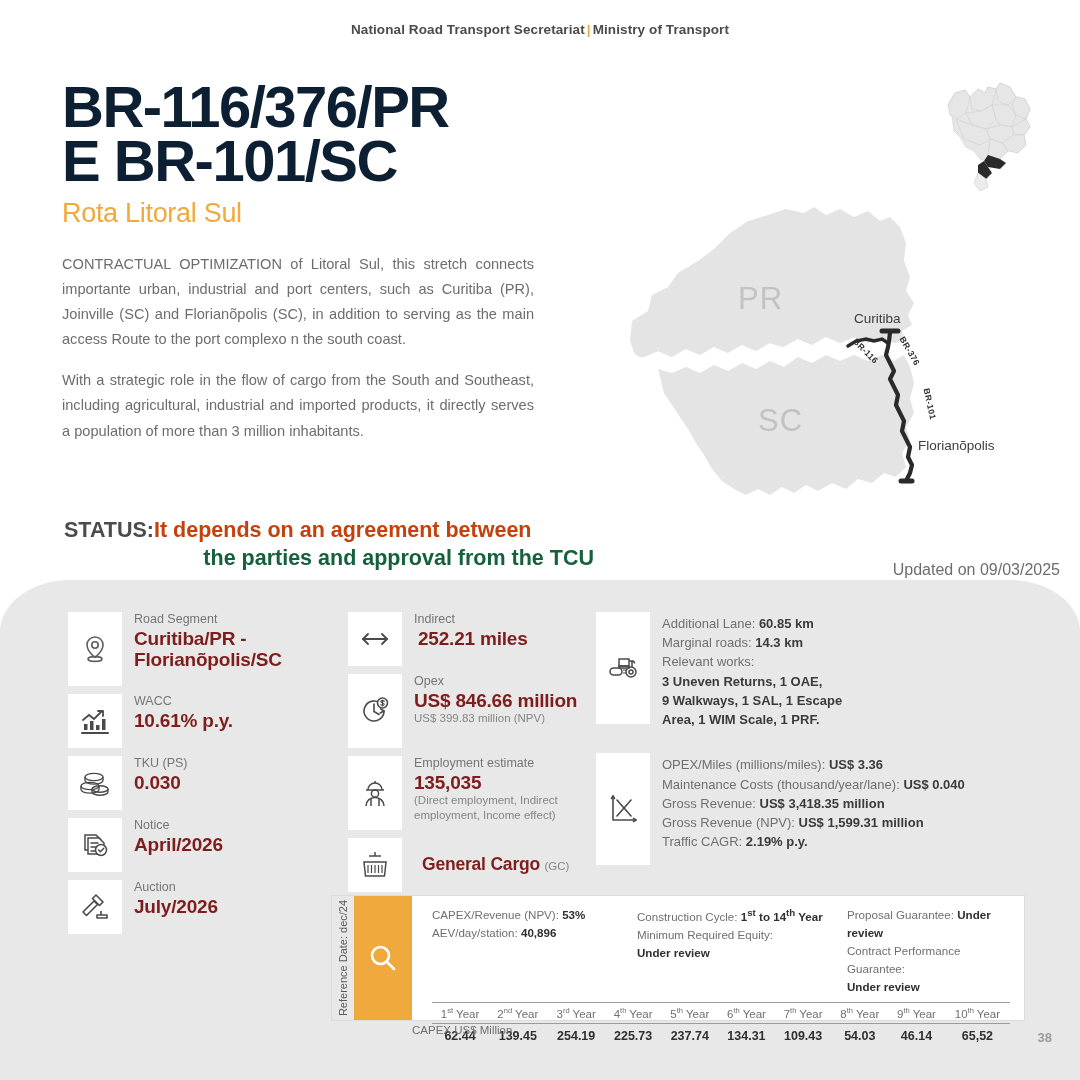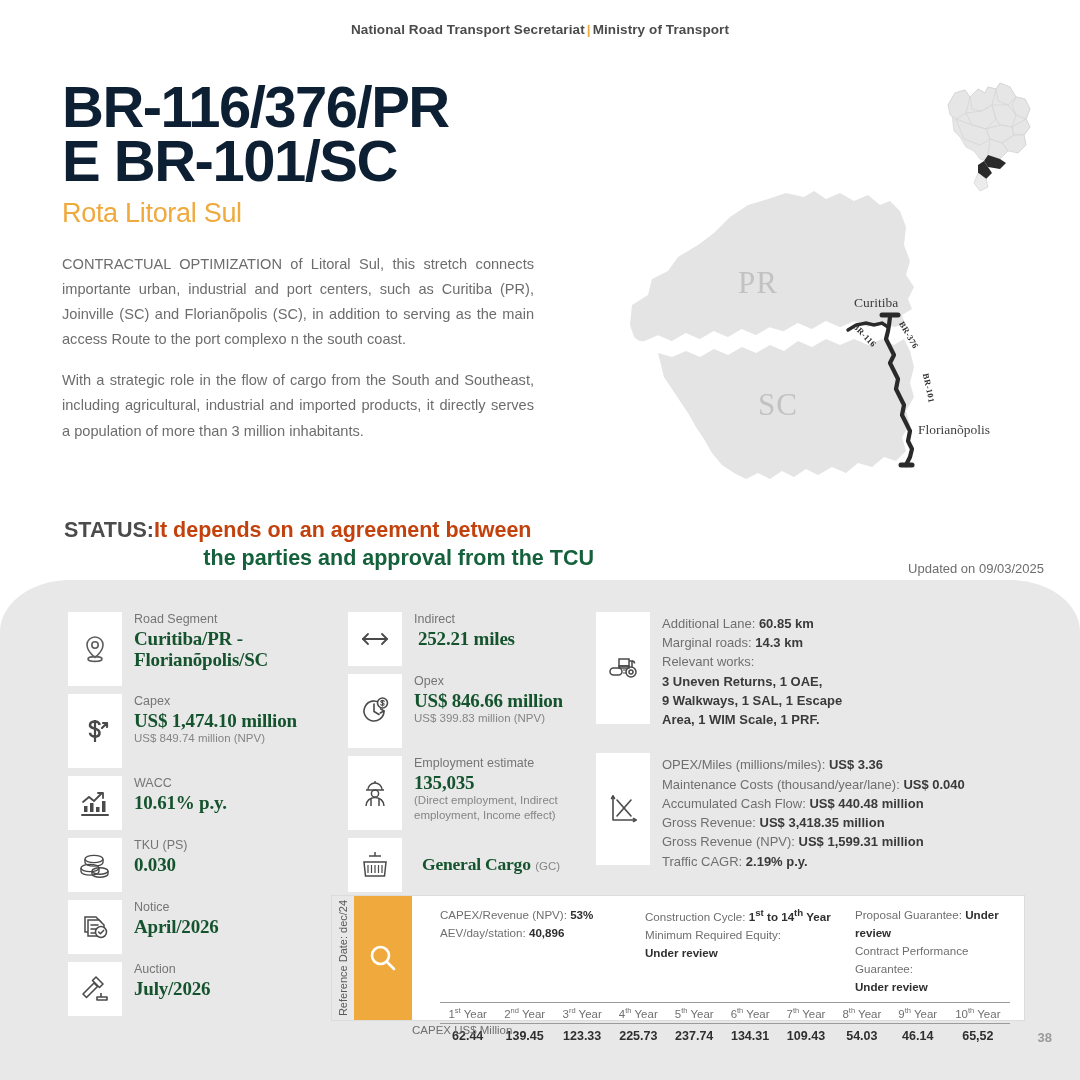--- a/index.html
+++ b/index.html
@@ -42,26 +42,26 @@
   
   .status-wrap{
     position:absolute; left:64px; top:516px; width:560px;
     font-size:21.5px; font-weight:bold; line-height:1.32;
   }
   .status-label{ color:#4b4b4b; }
   .status-text{ color:#c2410c; }
   .status-l2{ display:block; text-align:right; color:#14613b; width:530px;}
 
   .updated{
-    position:absolute; right:36px; top:561px;
-    font-size:13px; color:#6d6d6d;
-  }
-
-  
-  .map-main{ position:absolute; left:618px; top:175px; width:430px; height:400px;font-family:Liberation Serif, serif; }
+    position:absolute; right:20px; top:561px;
+    font-size:16px; color:#6d6d6d;
+  }
+
+  
+  .map-main{ position:absolute; left:618px; top:191px; width:430px; height:400px; }
   .map-inset{ position:absolute; left:930px; top:75px; width:130px; height:122px; }
   .map-label{
     position:absolute; font-size:13.5px; color:#3d3d3d; white-space:nowrap;
   }
   .state-label{
     position:absolute; font-size:31px; color:#c2c2c2; font-weight:500;
     letter-spacing:1px;
   }
   .road-label{
     position:absolute; font-size:8.5px; font-weight:bold; color:#2e2e2e;
@@ -83,21 +83,21 @@
     flex:0 0 54px;
   }
   .tile svg{ width:34px; height:34px; }
   .tile.tall{ height:74px; }
   .tile.xtall{ height:112px; }
 
   .row{ display:flex; align-items:flex-start; gap:12px; margin-bottom:8px; }
   .row-mid{ display:flex; align-items:center; gap:12px; margin-bottom:8px; }
 
   .lbl{ font-size:12.5px; color:#757575; line-height:1.25; }
-  .val{ font-size:19px; font-weight:bold; color:#14532d; line-height:1.12; letter-spacing:-.2px;font-family:Liberation Serif, serif;}
+  .val{ font-size:19px; font-weight:bold; color:#7f1d1d; line-height:1.12; letter-spacing:-.2px;}
   .val.sm{ font-size:17.5px;margin-left:8px; }
   .sub{ font-size:11.5px; color:#858585; line-height:1.3; }
 
   
   .col-left{ position:absolute; left:68px; top:612px; width:250px; }
   .col-mid{ position:absolute; left:348px; top:612px; width:230px; }
   .col-right{ position:absolute; left:596px; top:612px; width:450px; }
 
   .fact-line{ font-size:13px; color:#6f6f6f; line-height:1.48; }
   .fact-line b{ color:#3a3a3a; }
@@ -114,21 +114,21 @@
   .ref-date span{
     position:absolute; left:50%; top:50%;
     transform:translate(-50%,-50%) rotate(-90deg);
     white-space:nowrap; font-size:11px; color:#5a5a5a;
   }
   .search-col{
     width:58px; background:#efa93d;
     display:flex; align-items:center; justify-content:center;
   }
   .search-col svg{ width:34px; height:34px; }
-  .bottom-main{ flex:1; padding:10px 14px 0 28px; }
+  .bottom-main{ flex:1; padding:10px 14px 0 20px; }
   .info-grid{ display:flex; gap:0; }
   .info-grid .cell{ font-size:11.6px; color:#6f6f6f; line-height:1.55; }
   .info-grid .cell b{ color:#2f2f2f; }
   .c1{ width:205px; } .c2{ width:210px; } .c3{ flex:1; }
 
   table.years{
     width:100%; border-collapse:collapse; margin-top:6px;
   }
   table.years th{
     font-size:11.5px; font-weight:normal; color:#6f6f6f;
@@ -238,34 +238,20 @@
         <ellipse cx="17" cy="27" rx="7" ry="2.4"></ellipse>
       </svg>
     </div>
     <div>
       <div class="lbl">Road Segment</div>
       <div class="val">Curitiba/PR -</div>
       <div class="val">Florianõpolis/SC</div>
     </div>
   </div>
 
-  <div class="row">
-    <div class="tile tall">
-      <svg viewBox="0 0 34 34" fill="none" stroke="#4a4a4a" stroke-width="2.6">
-        <path d="M17 6v22" stroke-width="2.2"></path>
-        <path d="M21.5 11c0-2.2-2-3.5-4.5-3.5S12 8.8 12 11s2 3 4.5 3.6S21.5 16 21.5 19s-2 3.6-4.5 3.6S12 21 12 18.8"></path>
-        <path d="M24 14l5-5m0 0h-4m4 0v4" stroke-width="2.2" stroke-linecap="round" stroke-linejoin="round"></path>
-      </svg>
-    </div>
-    <div>
-      <div class="lbl">Capex</div>
-      <div class="val">US$ 1,474.10 million</div>
-      <div class="sub">US$ 849.74 million (NPV)</div>
-    </div>
-  </div>
 
   <div class="row">
     <div class="tile">
       <svg viewBox="0 0 34 34" fill="none" stroke="#4a4a4a" stroke-width="1.8">
         <path d="M5 16l6-5 5 4 8-8" stroke-linecap="round"></path>
         <path d="M20 7h5v5" stroke-linecap="round" stroke-linejoin="round"></path>
         <rect x="6" y="20" width="3.5" height="6" fill="#4a4a4a" stroke="none"></rect>
         <rect x="12" y="17" width="3.5" height="9" fill="#4a4a4a" stroke="none"></rect>
         <rect x="18" y="21" width="3.5" height="5" fill="#4a4a4a" stroke="none"></rect>
         <rect x="24" y="15" width="3.5" height="11" fill="#4a4a4a" stroke="none"></rect>
@@ -444,24 +430,20 @@
       </svg>
     </div>
     <div style="padding-top:2px;">
       <div class="fact-line">
         <span>OPEX/Miles (millions/miles):</span>
         <b>US$ 3.36</b>
       </div>
       <div class="fact-line">
         <span>Maintenance Costs (thousand/year/lane):</span>
         <b>US$ 0.040</b>
-      </div>
-      <div class="fact-line">
-        <span>Accumulated Cash Flow:</span>
-        <b>US$ 440.48 million</b>
       </div>
       <div class="fact-line">
         <span>Gross Revenue:</span>
         <b>US$ 3,418.35 million</b>
       </div>
       <div class="fact-line">
         <span>Gross Revenue (NPV):</span>
         <b>US$ 1,599.31 million</b>
       </div>
       <div class="fact-line">
@@ -532,21 +514,21 @@
             <th>7<sup>th</sup> Year</th>
             <th>8<sup>th</sup> Year</th>
             <th>9<sup>th</sup> Year</th>
             <th>10<sup>th</sup> Year</th>
           </tr>
       </thead>
       <tbody>
         <tr id="years-body">
             <td>62.44</td>
             <td>139.45</td>
-            <td>123.33</td>
+            <td>254.19</td>
             <td>225.73</td>
             <td>237.74</td>
             <td>134.31</td>
             <td>109.43</td>
             <td>54.03</td>
             <td>46.14</td>
             <td>65,52</td>
           </tr>
       </tbody>
     </table>

